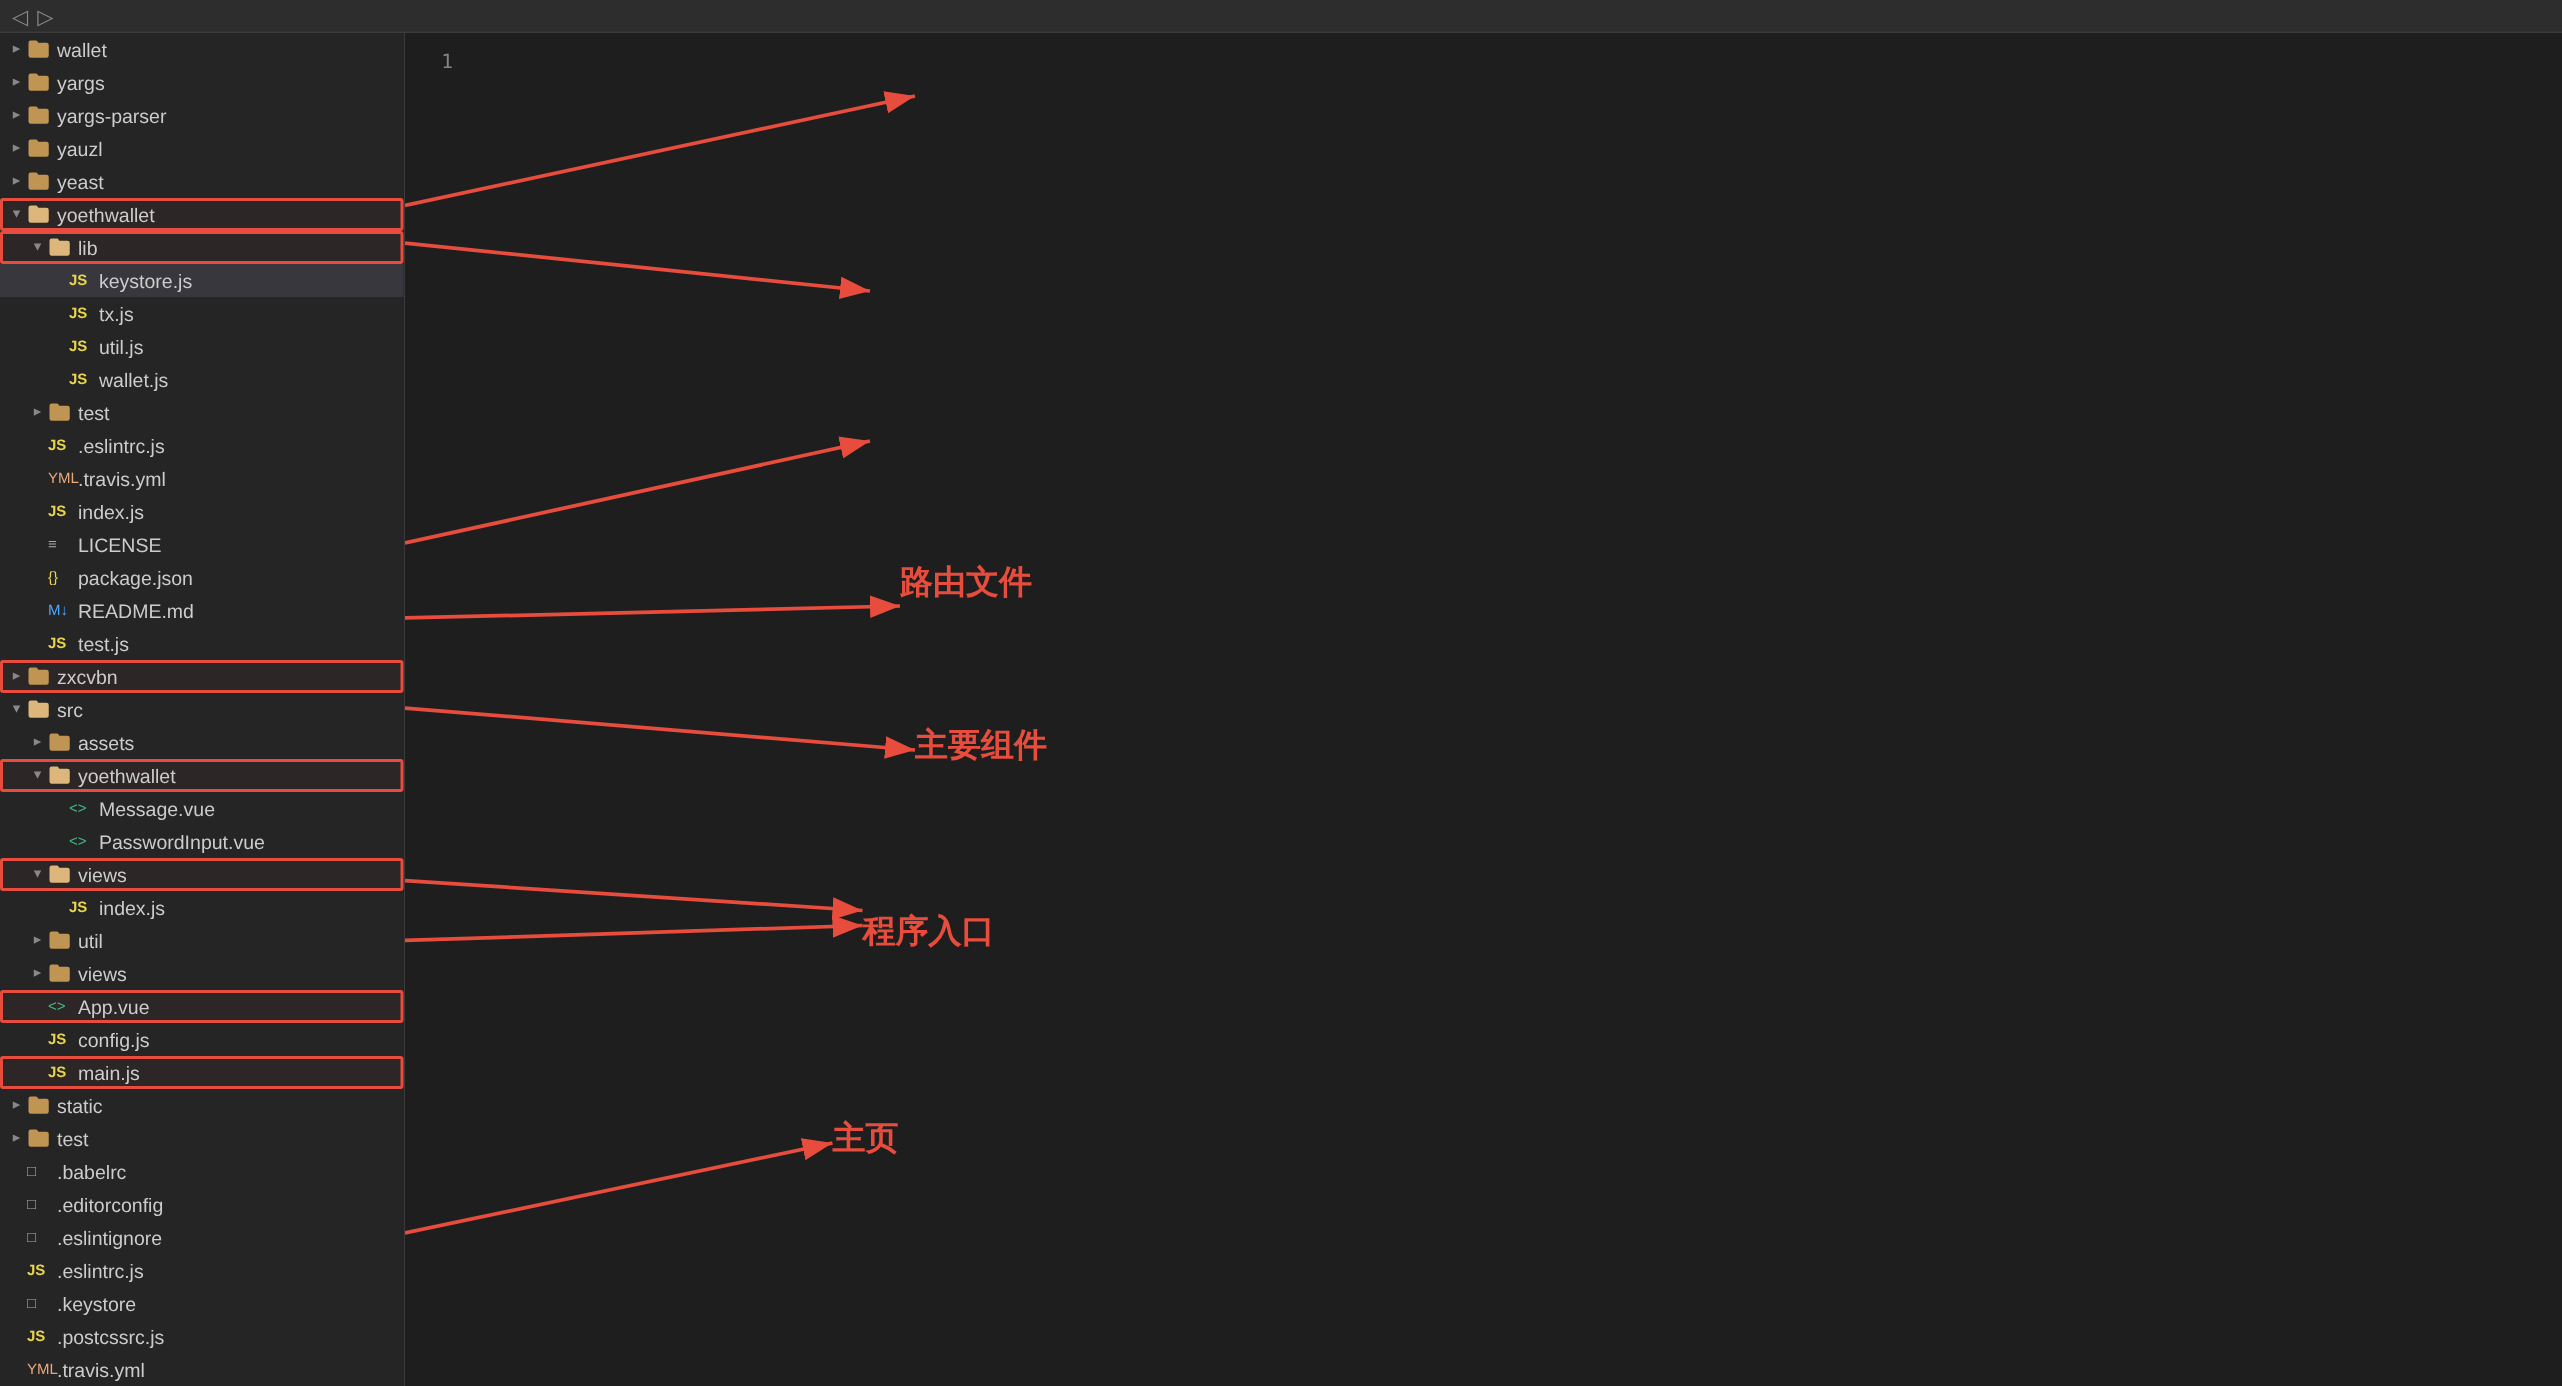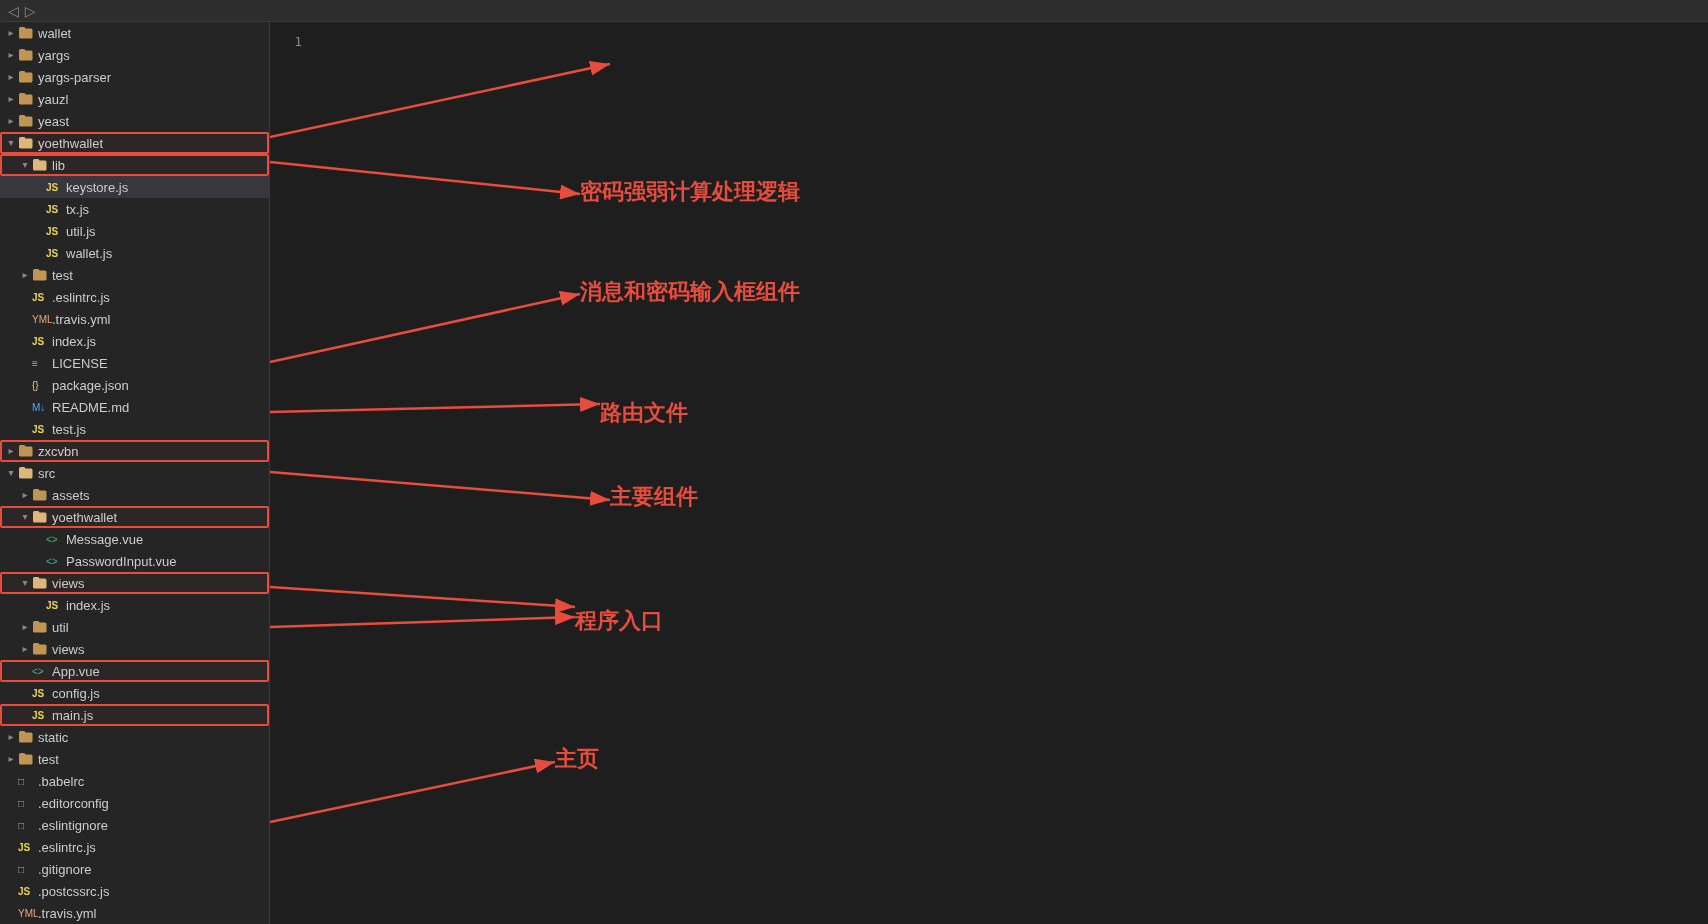--- a/index.html
+++ b/index.html
@@ -477,21 +477,21 @@
         <span class="file-icon">
           <span class="js-icon">JS</span>
         </span>
         <span class="item-label">.eslintrc.js</span>
       </div>
       <div class="tree-item" style="padding-left: 4px;">
         <span style="width:14px;display:inline-block"></span>
         <span class="file-icon">
           <span class="dot-icon">□</span>
         </span>
-        <span class="item-label">.gitignore</span>
+        <span class="item-label">.keystore</span>
       </div>
       <div class="tree-item" style="padding-left: 4px;">
         <span style="width:14px;display:inline-block"></span>
         <span class="file-icon">
           <span class="js-icon">JS</span>
         </span>
         <span class="item-label">.postcssrc.js</span>
       </div>
       <div class="tree-item" style="padding-left: 4px;">
         <span style="width:14px;display:inline-block"></span>
@@ -501,23 +501,21 @@
         <span class="item-label">.travis.yml</span>
       </div>
     </div>
 
   <div class="editor-area">
     <div class="line-numbers">
       <div>1</div>
     </div>
 
     <div class="annotations" id="annotations-container">
-        <div class="annotation" style="top: 155px; left: 310px;">密码强弱计算处理逻辑</div>
-        <div class="annotation" style="top: 255px; left: 310px;">消息和密码输入框组件</div>
-        <div class="annotation" style="top: 376px; left: 330px;">路由文件</div>
+        <div class="annotation" style="top: 351px; left: 330px;">路由文件</div>
         <div class="annotation" style="top: 460px; left: 340px;">主要组件</div>
         <div class="annotation" style="top: 584px; left: 305px;">程序入口</div>
         <div class="annotation" style="top: 722px; left: 285px;">主页</div>
       </div>
 
     <svg class="arrow-overlay" id="arrows-svg" xmlns="http://www.w3.org/2000/svg">
       <defs>
         <marker id="arrowhead" markerWidth="8" markerHeight="6" refX="8" refY="3" orient="auto">
           <polygon points="0 0, 8 3, 0 6" fill="#e74c3c"></polygon>
         </marker>

